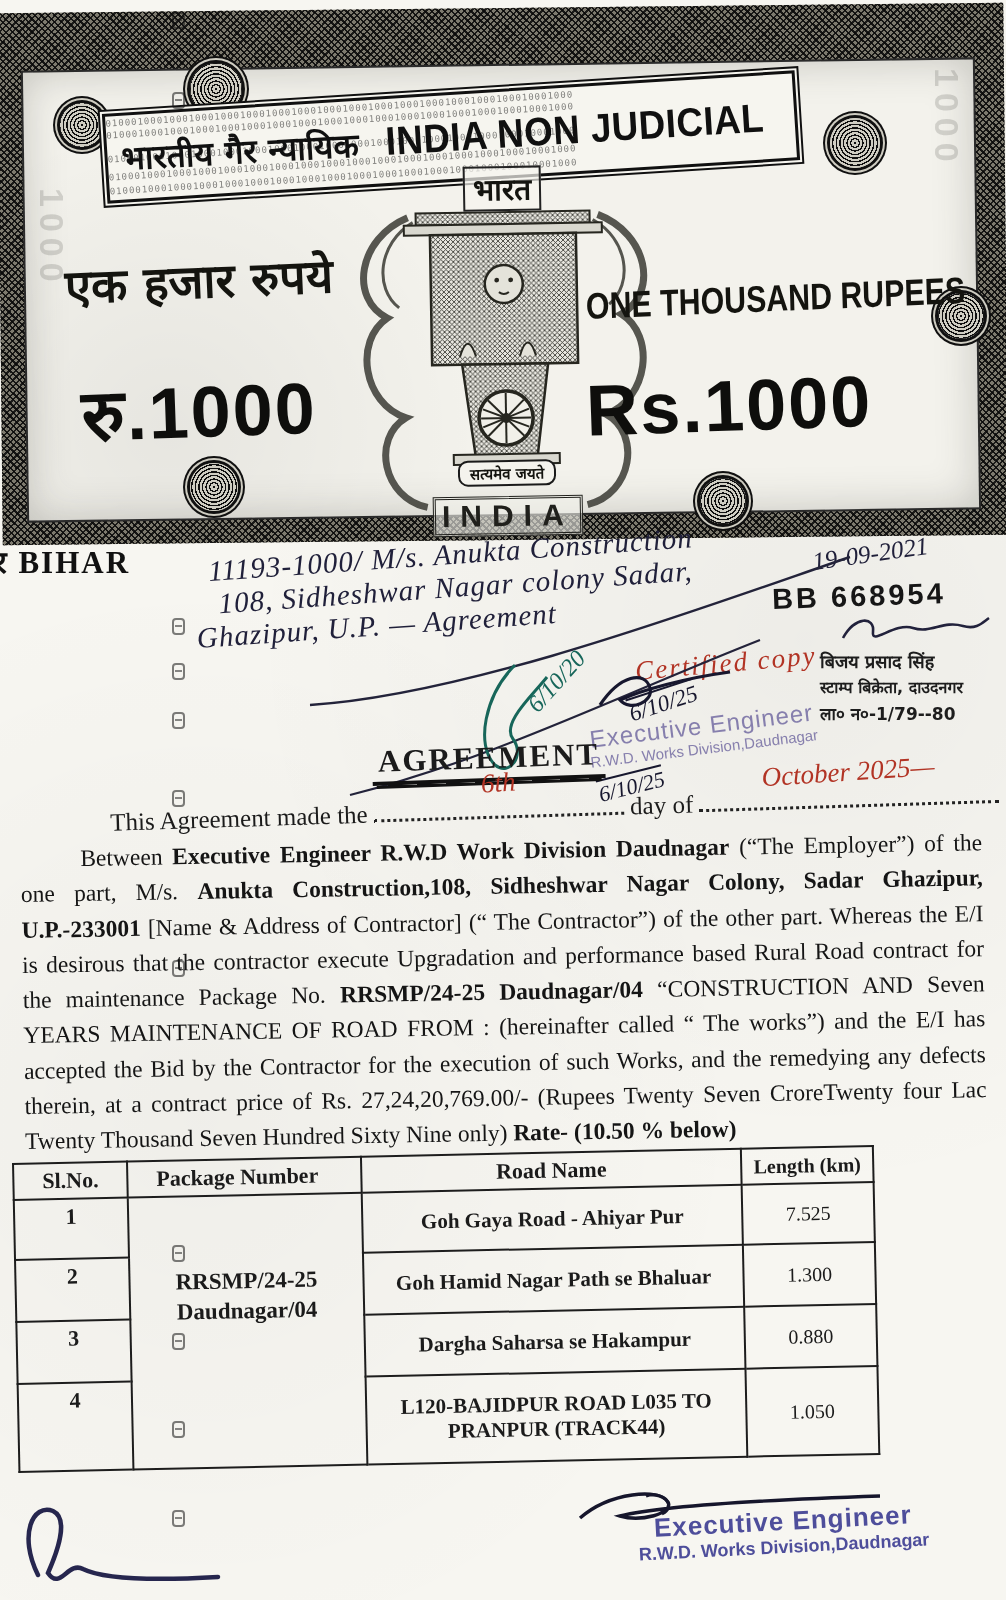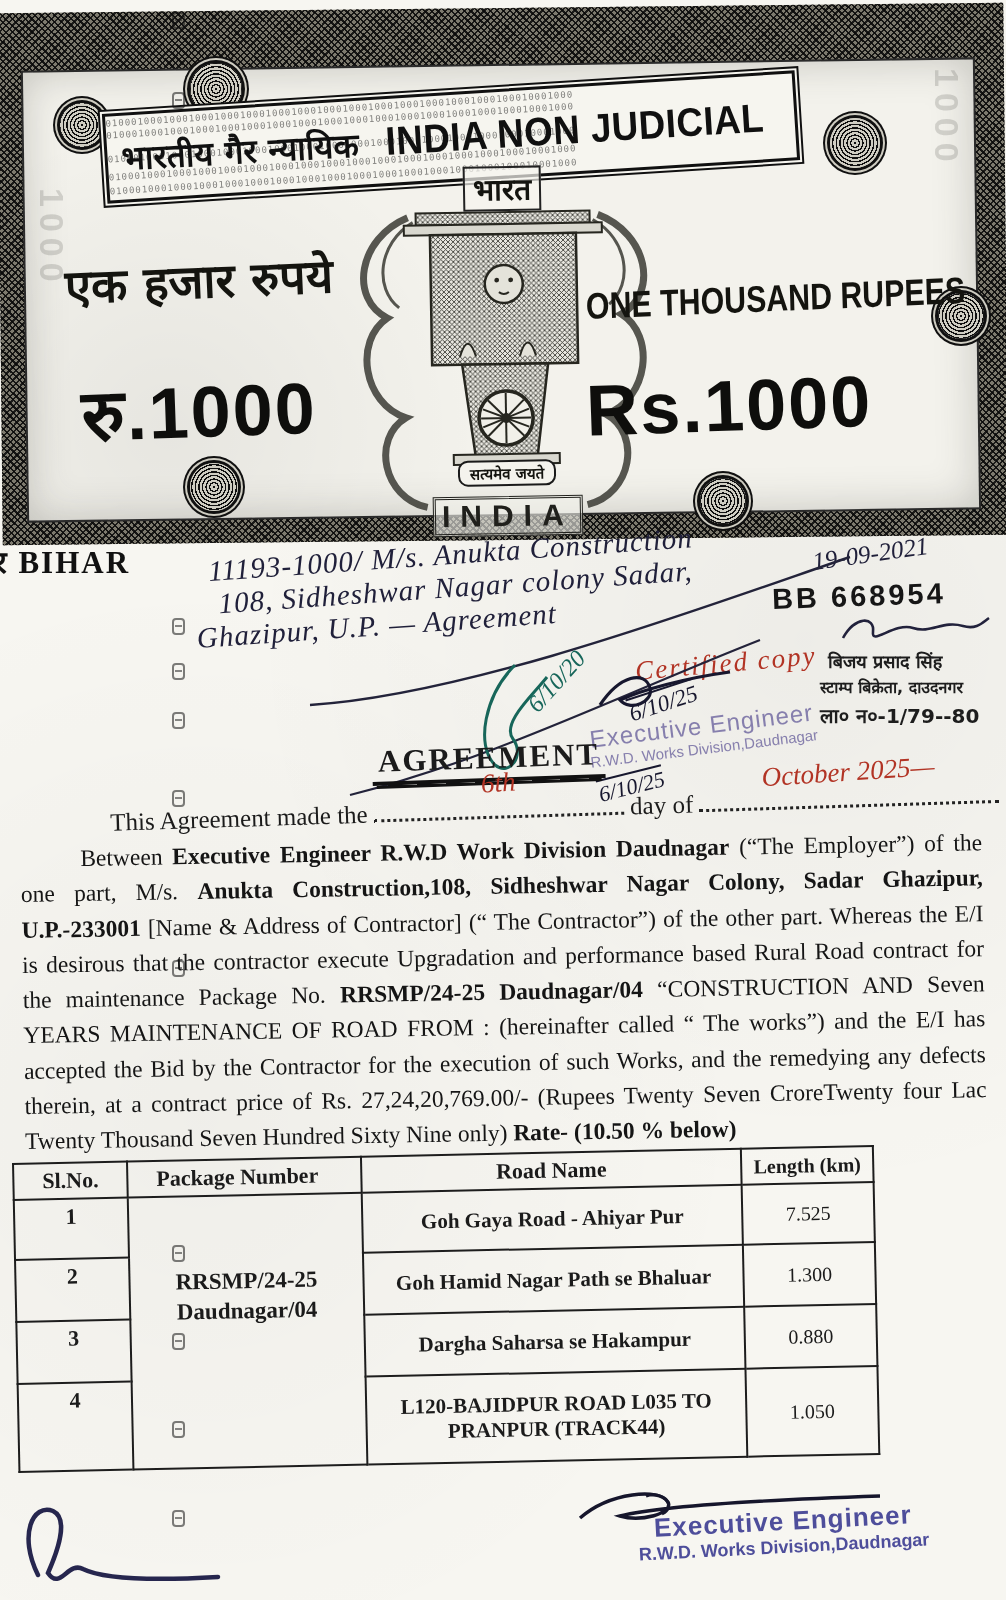--- a/index.html
+++ b/index.html
@@ -67,23 +67,23 @@
     letter-spacing:2px;color:#111;}
   .hw-block{position:absolute;left:210px;top:538px;transform:rotate(-4deg);}
   .hw-block .l{font-size:29px;letter-spacing:1px;white-space:nowrap;}
   .hw-date-top{position:absolute;left:812px;top:540px;font-size:25px;transform:rotate(-8deg);white-space:nowrap;}
   .serial{position:absolute;left:772px;top:580px;font-family:"Liberation Sans",sans-serif;
     font-weight:bold;font-size:29px;letter-spacing:3px;color:#161616;transform:rotate(-2deg);}
   .red-note{position:absolute;left:635px;top:648px;font-size:27px;color:#b23425;
     transform:rotate(-5deg);letter-spacing:2px;}
   .vendor-seal{position:absolute;left:820px;top:648px;width:184px;
     font-family:"DejaVu Sans",sans-serif;font-weight:bold;color:#1d1d1d;line-height:1.55;}
-  .vendor-seal .v1{font-size:18px;margin-left:8px;}
+  .vendor-seal .v1{font-size:18px;}
   .vendor-seal .v2{font-size:16px;}
-  .vendor-seal .v3{font-size:20px;}
+  .vendor-seal .v3{font-size:17px;}
   .office-stamp{position:absolute;left:588px;top:712px;transform:rotate(-7deg);
     color:rgba(108,99,158,.8);text-align:center;font-family:"Liberation Sans",sans-serif;}
   .office-stamp .s1{font-size:24px;letter-spacing:1px;}
   .office-stamp .s2{font-size:15px;}
   .green-date{position:absolute;left:520px;top:668px;color:#17665a;font-size:24px;
     transform:rotate(-48deg);}
   .black-date{position:absolute;left:628px;top:688px;color:#17172e;font-size:23px;
     transform:rotate(-18deg);border-top:2px solid #17172e;padding-top:1px;}
   .black-date2{position:absolute;left:598px;top:772px;color:#17172e;font-size:22px;
     transform:rotate(-14deg);border-top:2px solid #17172e;}

